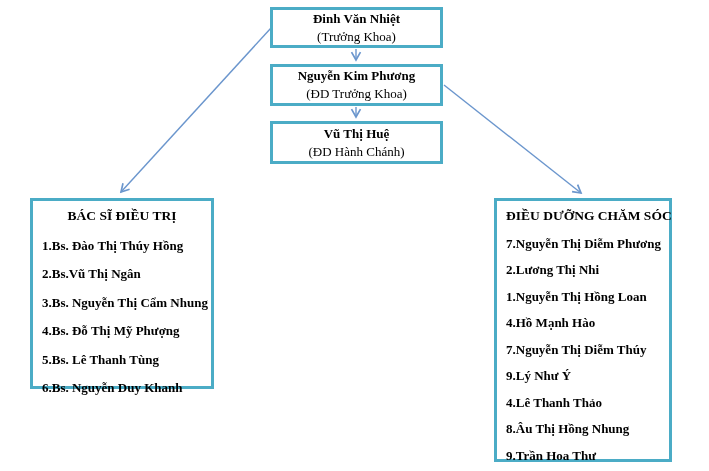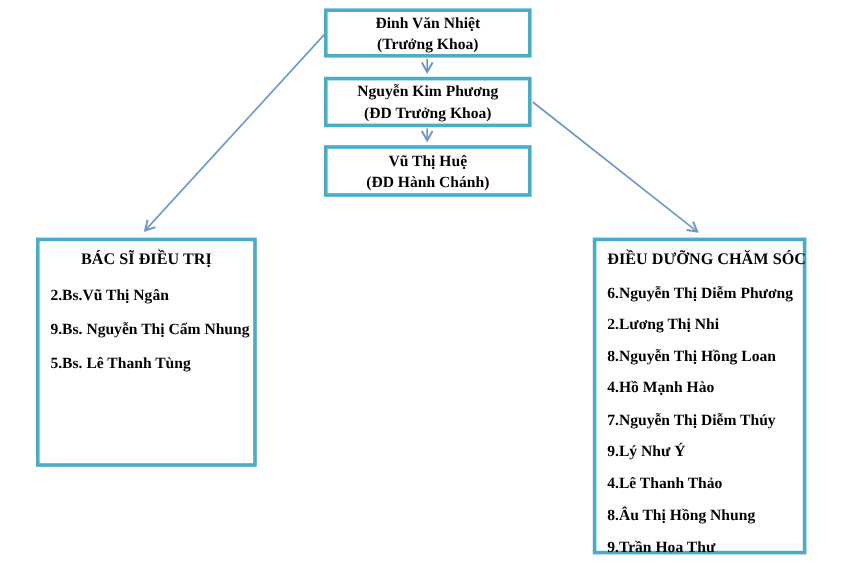--- a/index.html
+++ b/index.html
@@ -48,21 +48,21 @@
     text-align: center;
     z-index: 1;
   }
   .node-name {
     font-weight: bold;
     font-size: 13px;
     line-height: 18px;
     white-space: nowrap;
   }
   .node-title {
-    font-weight: bold;
+    font-weight: normal;
     font-size: 13px;
     line-height: 18px;
     white-space: nowrap;
   }
   .node-head   { left: 270px; top: 7px;   width: 173px; height: 41px; }
   .node-dd     { left: 270px; top: 64px;  width: 173px; height: 42px; }
   .node-admin  { left: 270px; top: 121px; width: 173px; height: 43px; }
   .group-box {
     position: absolute;
     border: 3px solid var(--box-border);
@@ -121,32 +121,35 @@
   </div>
 
   <div class="node-box node-admin">
     <div class="node-name">Vũ Thị Huệ</div>
     <div class="node-title">(ĐD Hành Chánh)</div>
   </div>
 
   <div class="group-box group-left">
     <div class="group-header">BÁC SĨ ĐIỀU TRỊ</div>
     <div>
+        <div class="member">1.Bs. Đào Thị Thúy Hồng</div>
         <div class="member">2.Bs.Vũ Thị Ngân</div>
-        <div class="member">9.Bs. Nguyễn Thị Cẩm Nhung</div>
+        <div class="member">3.Bs. Nguyễn Thị Cẩm Nhung</div>
+        <div class="member">4.Bs. Đỗ Thị Mỹ Phượng</div>
         <div class="member">5.Bs. Lê Thanh Tùng</div>
+        <div class="member">6.Bs. Nguyễn Duy Khanh</div>
       </div>
   </div>
 
   <div class="group-box group-right">
     <div class="group-header">ĐIỀU DƯỠNG CHĂM SÓC</div>
     <div>
-        <div class="member">6.Nguyễn Thị Diễm Phương</div>
+        <div class="member">7.Nguyễn Thị Diễm Phương</div>
         <div class="member">2.Lương Thị Nhi</div>
-        <div class="member">8.Nguyễn Thị Hồng Loan</div>
+        <div class="member">1.Nguyễn Thị Hồng Loan</div>
         <div class="member">4.Hồ Mạnh Hào</div>
         <div class="member">7.Nguyễn Thị Diễm Thúy</div>
         <div class="member">9.Lý Như Ý</div>
         <div class="member">4.Lê Thanh Thảo</div>
         <div class="member">8.Âu Thị Hồng Nhung</div>
         <div class="member">9.Trần Hoa Thư</div>
       </div>
   </div>
 
 </div>

